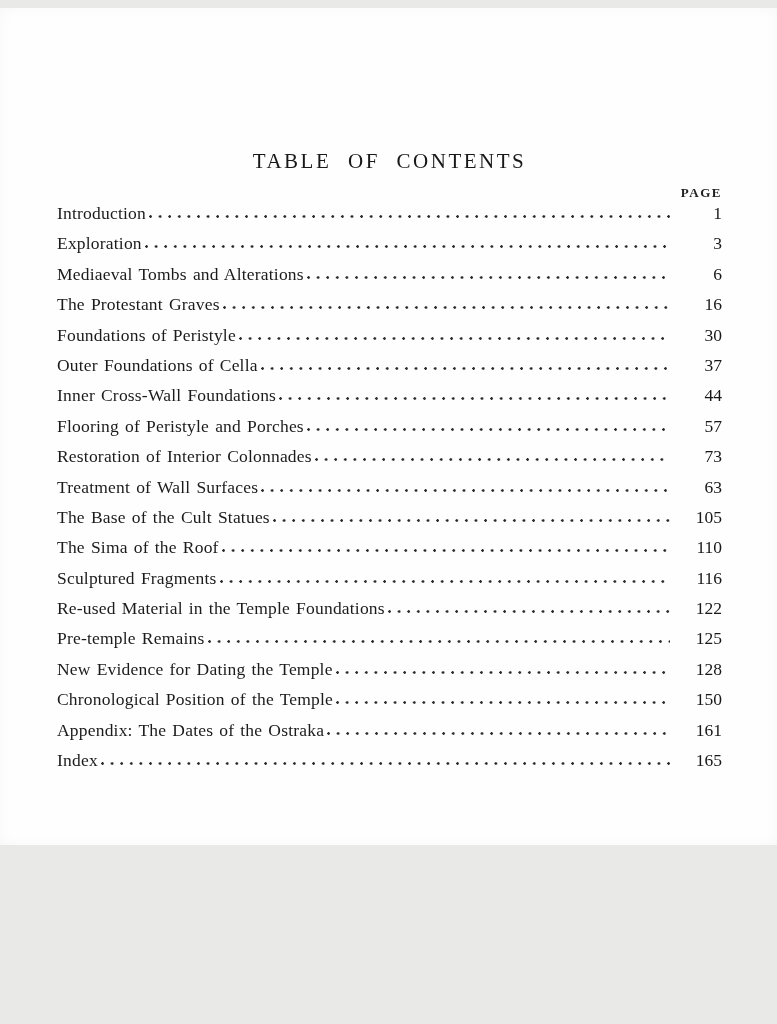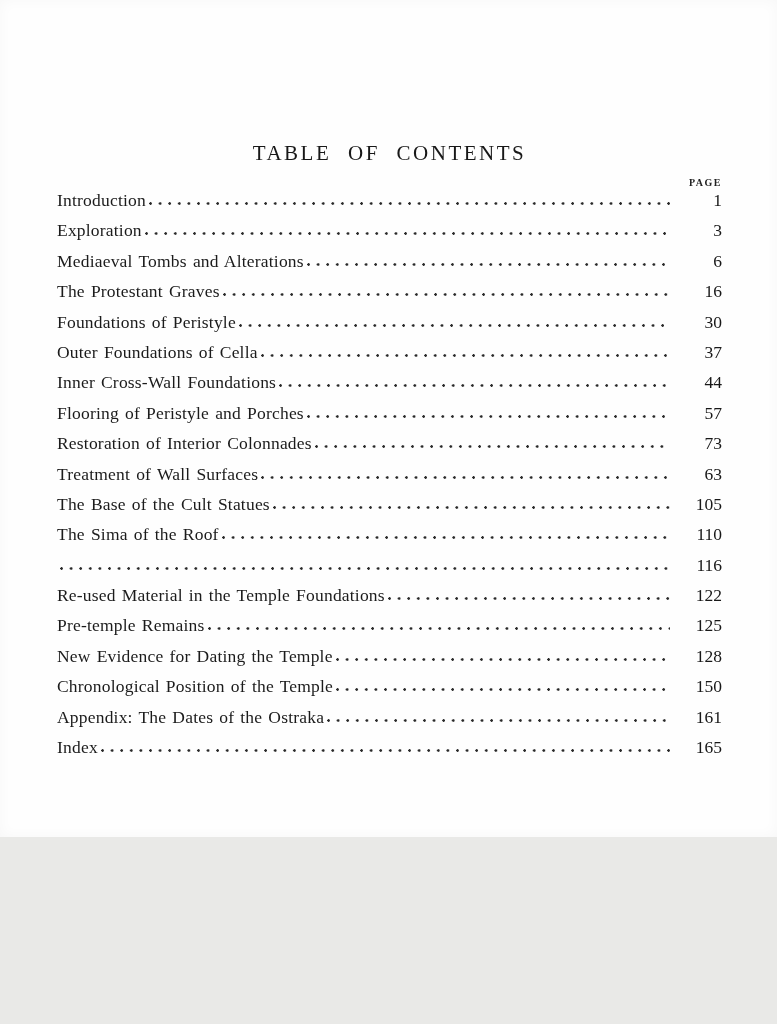--- a/index.html
+++ b/index.html
@@ -4,21 +4,21 @@
 <style>
   html, body {
     margin: 0;
     padding: 0;
     background: #e9e9e7;
   }
   .scan {
     position: relative;
     width: 777px;
     height: 837px;
-    margin: 0 auto;
+    margin: 8px auto;
     background: #fefefe;
     overflow: hidden;
     font-family: "Liberation Serif", "DejaVu Serif", serif;
     color: #1e1e1e;
     box-shadow: inset 0 0 14px rgba(0,0,0,0.03);
   }
   .content {
     padding: 0 55px 0 57px;
   }
   .title {
@@ -27,21 +27,21 @@
     text-align: center;
     font-size: 21px;
     font-weight: 500;
     letter-spacing: 2.5px;
     word-spacing: 9px;
     color: #181818;
   }
   .page-col-label {
     margin-top: 11px;
     text-align: right;
-    font-size: 10px;
+    font-size: 13px;
     font-weight: bold;
     letter-spacing: 1.5px;
     color: #222;
   }
   .toc {
     margin-top: 2px;
   }
   .toc-row {
     display: flex;
     align-items: baseline;
@@ -147,20 +147,21 @@
     <span class="toc-page">105</span>
   </div>
 
   <div class="toc-row">
     <span class="toc-label">The Sima of the Roof</span>
     <span class="leader"></span>
     <span class="toc-page">110</span>
   </div>
 
   <div class="toc-row">
+    <span class="toc-label">Sculptured Fragments</span>
     <span class="leader"></span>
     <span class="toc-page">116</span>
   </div>
 
   <div class="toc-row">
     <span class="toc-label">Re-used Material in the Temple Foundations</span>
     <span class="leader"></span>
     <span class="toc-page">122</span>
   </div>
 

